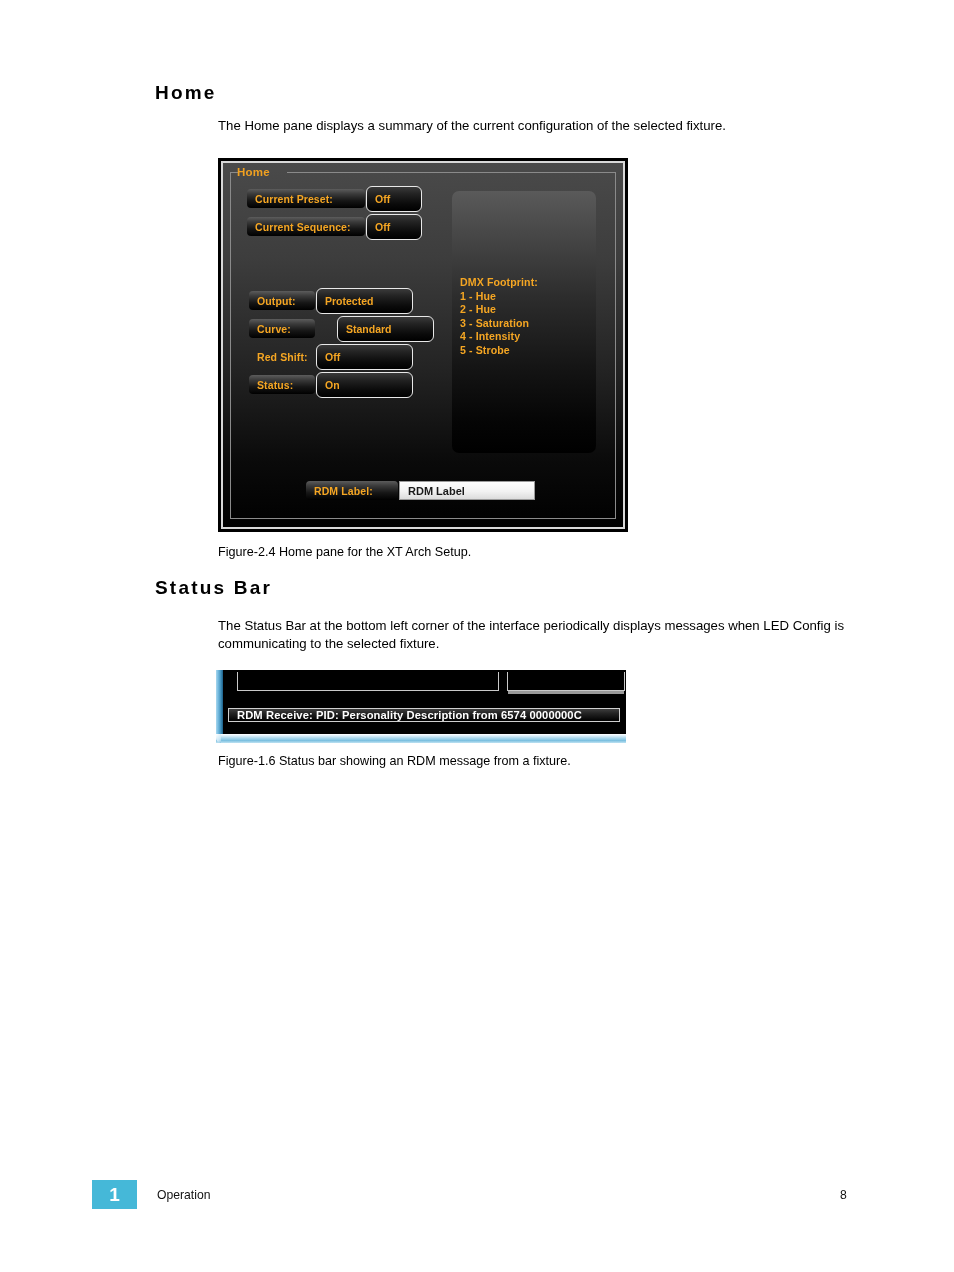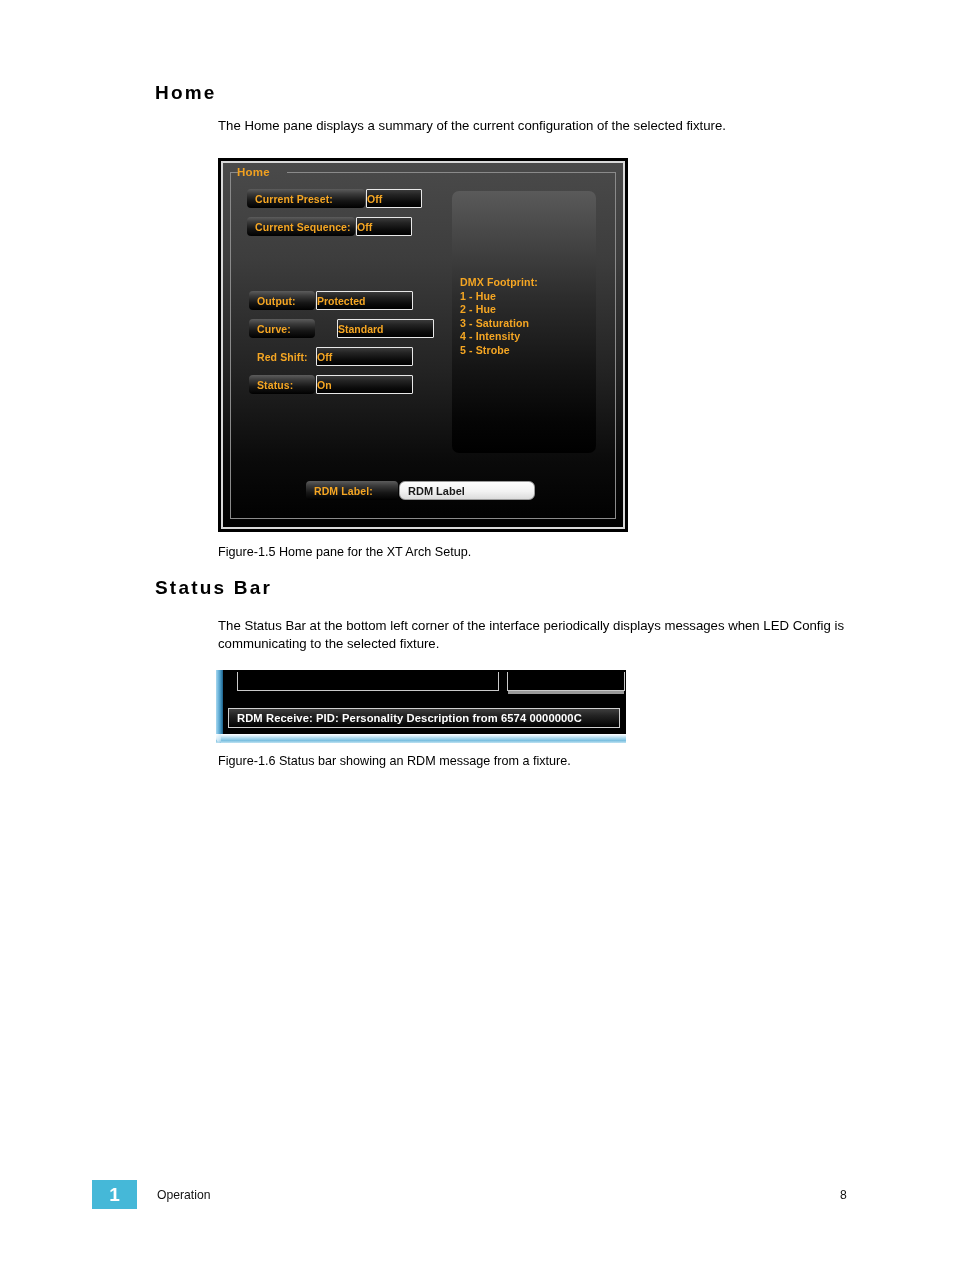--- a/index.html
+++ b/index.html
@@ -128,43 +128,43 @@
     font-weight: bold;
     color: #f5a623;
     letter-spacing: .1px;
     white-space: nowrap;
   }
   .pill.bare {
     background: none;
     padding-left: 8px;
   }
   .valbox {
-    height: 19px;
-    display: flex;
-    align-items: center;
-    padding: 0 0;
+    height: 26px;
+    display: flex;
+    align-items: center;
+    padding: 0 8px;
     box-sizing: border-box;
     border: 1px solid #e8e8e8;
-    border-radius: 1px;
+    border-radius: 6px;
     background: linear-gradient(180deg,#3a3a3a 0%,#222 30%,#0b0b0b 70%,#000 100%);
     font-size: 10.5px;
     font-weight: bold;
     color: #f5a623;
     white-space: nowrap;
   }
 
   #row-current-preset   { left: 24px; top: 26px; }
   #row-current-sequence { left: 24px; top: 54px; }
   #row-output           { left: 26px; top: 128px; }
   #row-curve            { left: 26px; top: 156px; gap: 21px; }
   #row-red-shift        { left: 26px; top: 184px; }
   #row-strobe           { left: 26px; top: 212px; }
 
   #row-current-preset .pill   { width: 118px; }
-  #row-current-sequence .pill { width: 108px; }
+  #row-current-sequence .pill { width: 118px; }
   #row-current-preset .valbox,
   #row-current-sequence .valbox { width: 56px; margin-left: 1px; }
 
   #row-output .pill     { width: 66px; }
   #row-curve .pill      { width: 66px; }
   #row-red-shift .pill  { width: 66px; }
   #row-strobe .pill     { width: 66px; }
   #row-output .valbox,
   #row-curve .valbox,
   #row-red-shift .valbox,
@@ -205,21 +205,21 @@
   #row-rdm-label .pill { width: 92px; }
   #rdm-label-input {
     width: 136px;
     height: 19px;
     display: flex;
     align-items: center;
     padding: 0 8px;
     box-sizing: border-box;
     margin-left: 1px;
     border: 1px solid #9a9a9a;
-    border-radius: 6px;
+    border-radius: 0;
     background: linear-gradient(180deg,#fdfdfd 0%,#f2f2f2 55%,#dcdcdc 100%);
     font-size: 11px;
     font-weight: bold;
     color: #1a1a1a;
     white-space: nowrap;
   }
 
   
   #figure-statusbar {
     position: absolute;
@@ -258,21 +258,21 @@
     position: absolute;
     left: 0; right: 0; bottom: -4px;
     height: 3px;
     background: #9a9a9a;
   }
   #status-bar-message {
     position: absolute;
     left: 12px;
     top: 38px;
     right: 6px;
-    height: 20px;
+    height: 14px;
     display: flex;
     align-items: center;
     padding-left: 8px;
     box-sizing: border-box;
     border: 1px solid #cfcfcf;
     background: linear-gradient(180deg,#3e3e3e 0%,#242424 35%,#101010 72%,#000 100%);
     font-size: 11.2px;
     font-weight: bold;
     color: #ffffff;
     letter-spacing: .1px;
@@ -378,21 +378,21 @@
       </div>
 
       <div id="row-rdm-label">
         <div class="pill">RDM Label:</div>
         <div id="rdm-label-input">RDM Label</div>
       </div>
 
     </div>
   </div>
 
-  <div class="caption" id="caption-1-5">Figure-1.5 Home pane for the XT Arch Setup.</div>
+  <div class="caption" id="caption-1-5">Figure-2.4 Home pane for the XT Arch Setup.</div>
 
   <div class="h1" id="heading-status">Status Bar</div>
 
   <div class="body-text" id="intro-status">The Status Bar at the bottom left corner of the interface periodically displays messages when LED Config is communicating to the selected fixture.</div>
 
   <div id="figure-statusbar">
     <div class="sb-inner">
       <div class="sb-panel" id="sb-panel-left"></div>
       <div class="sb-panel" id="sb-panel-right"></div>
     </div>

